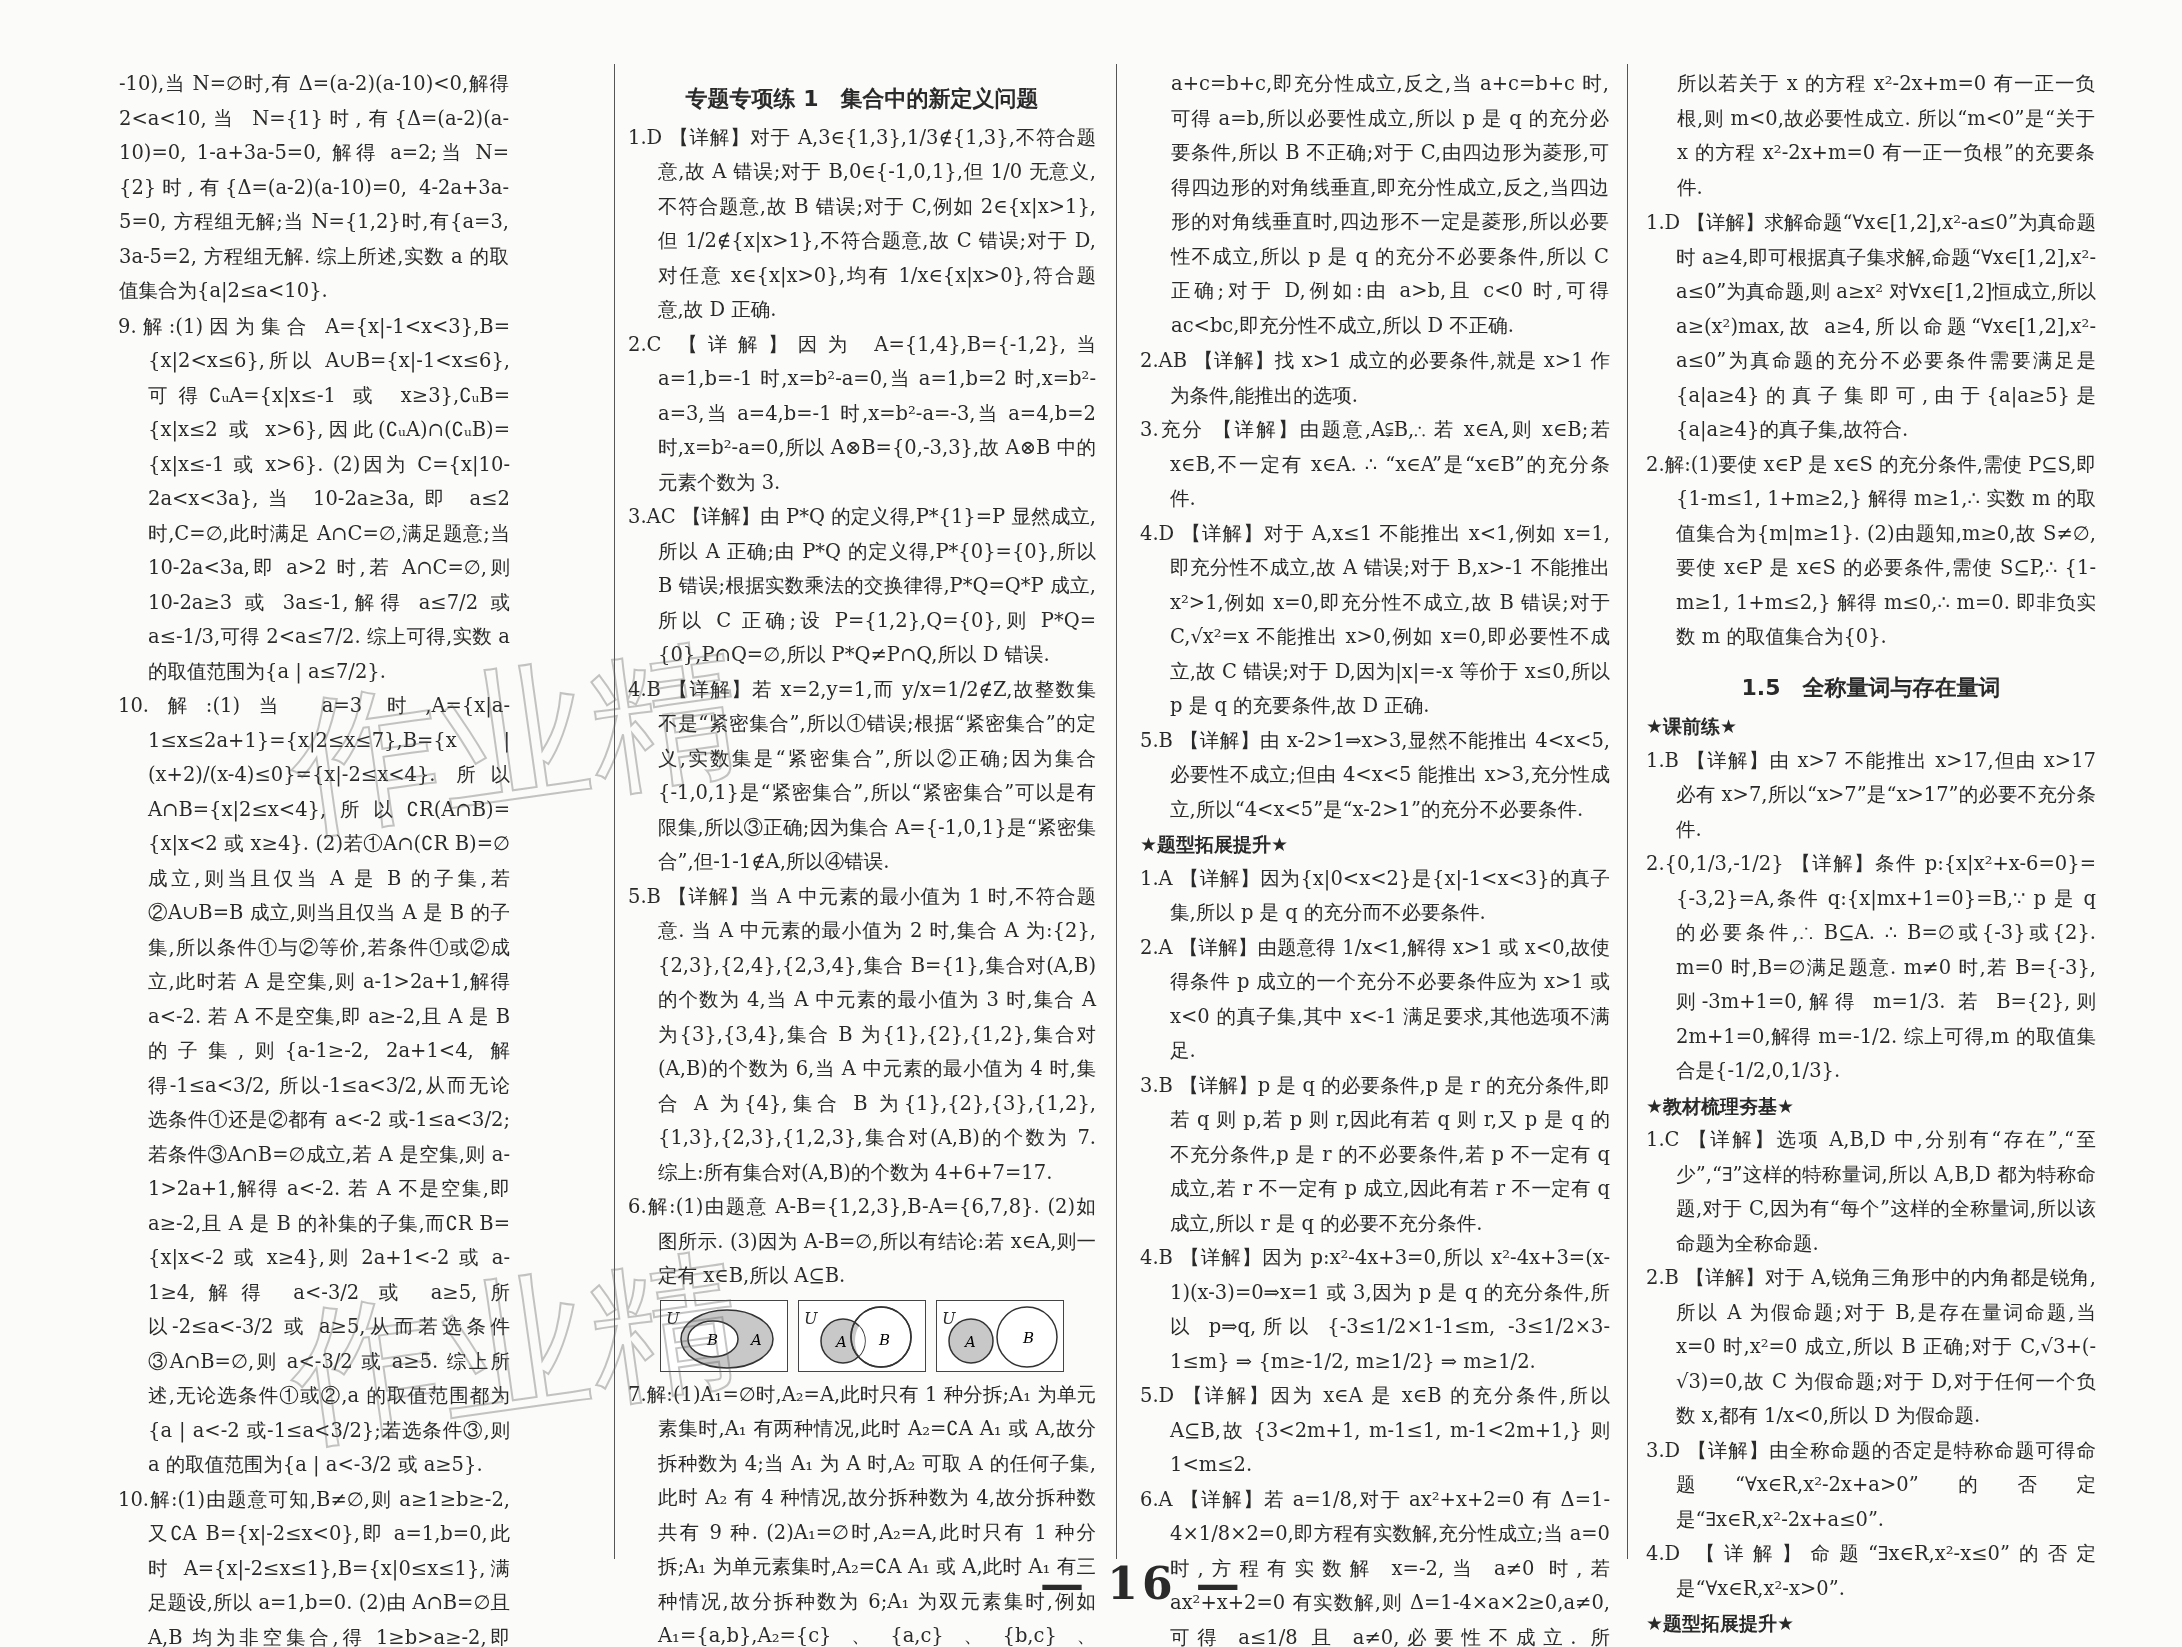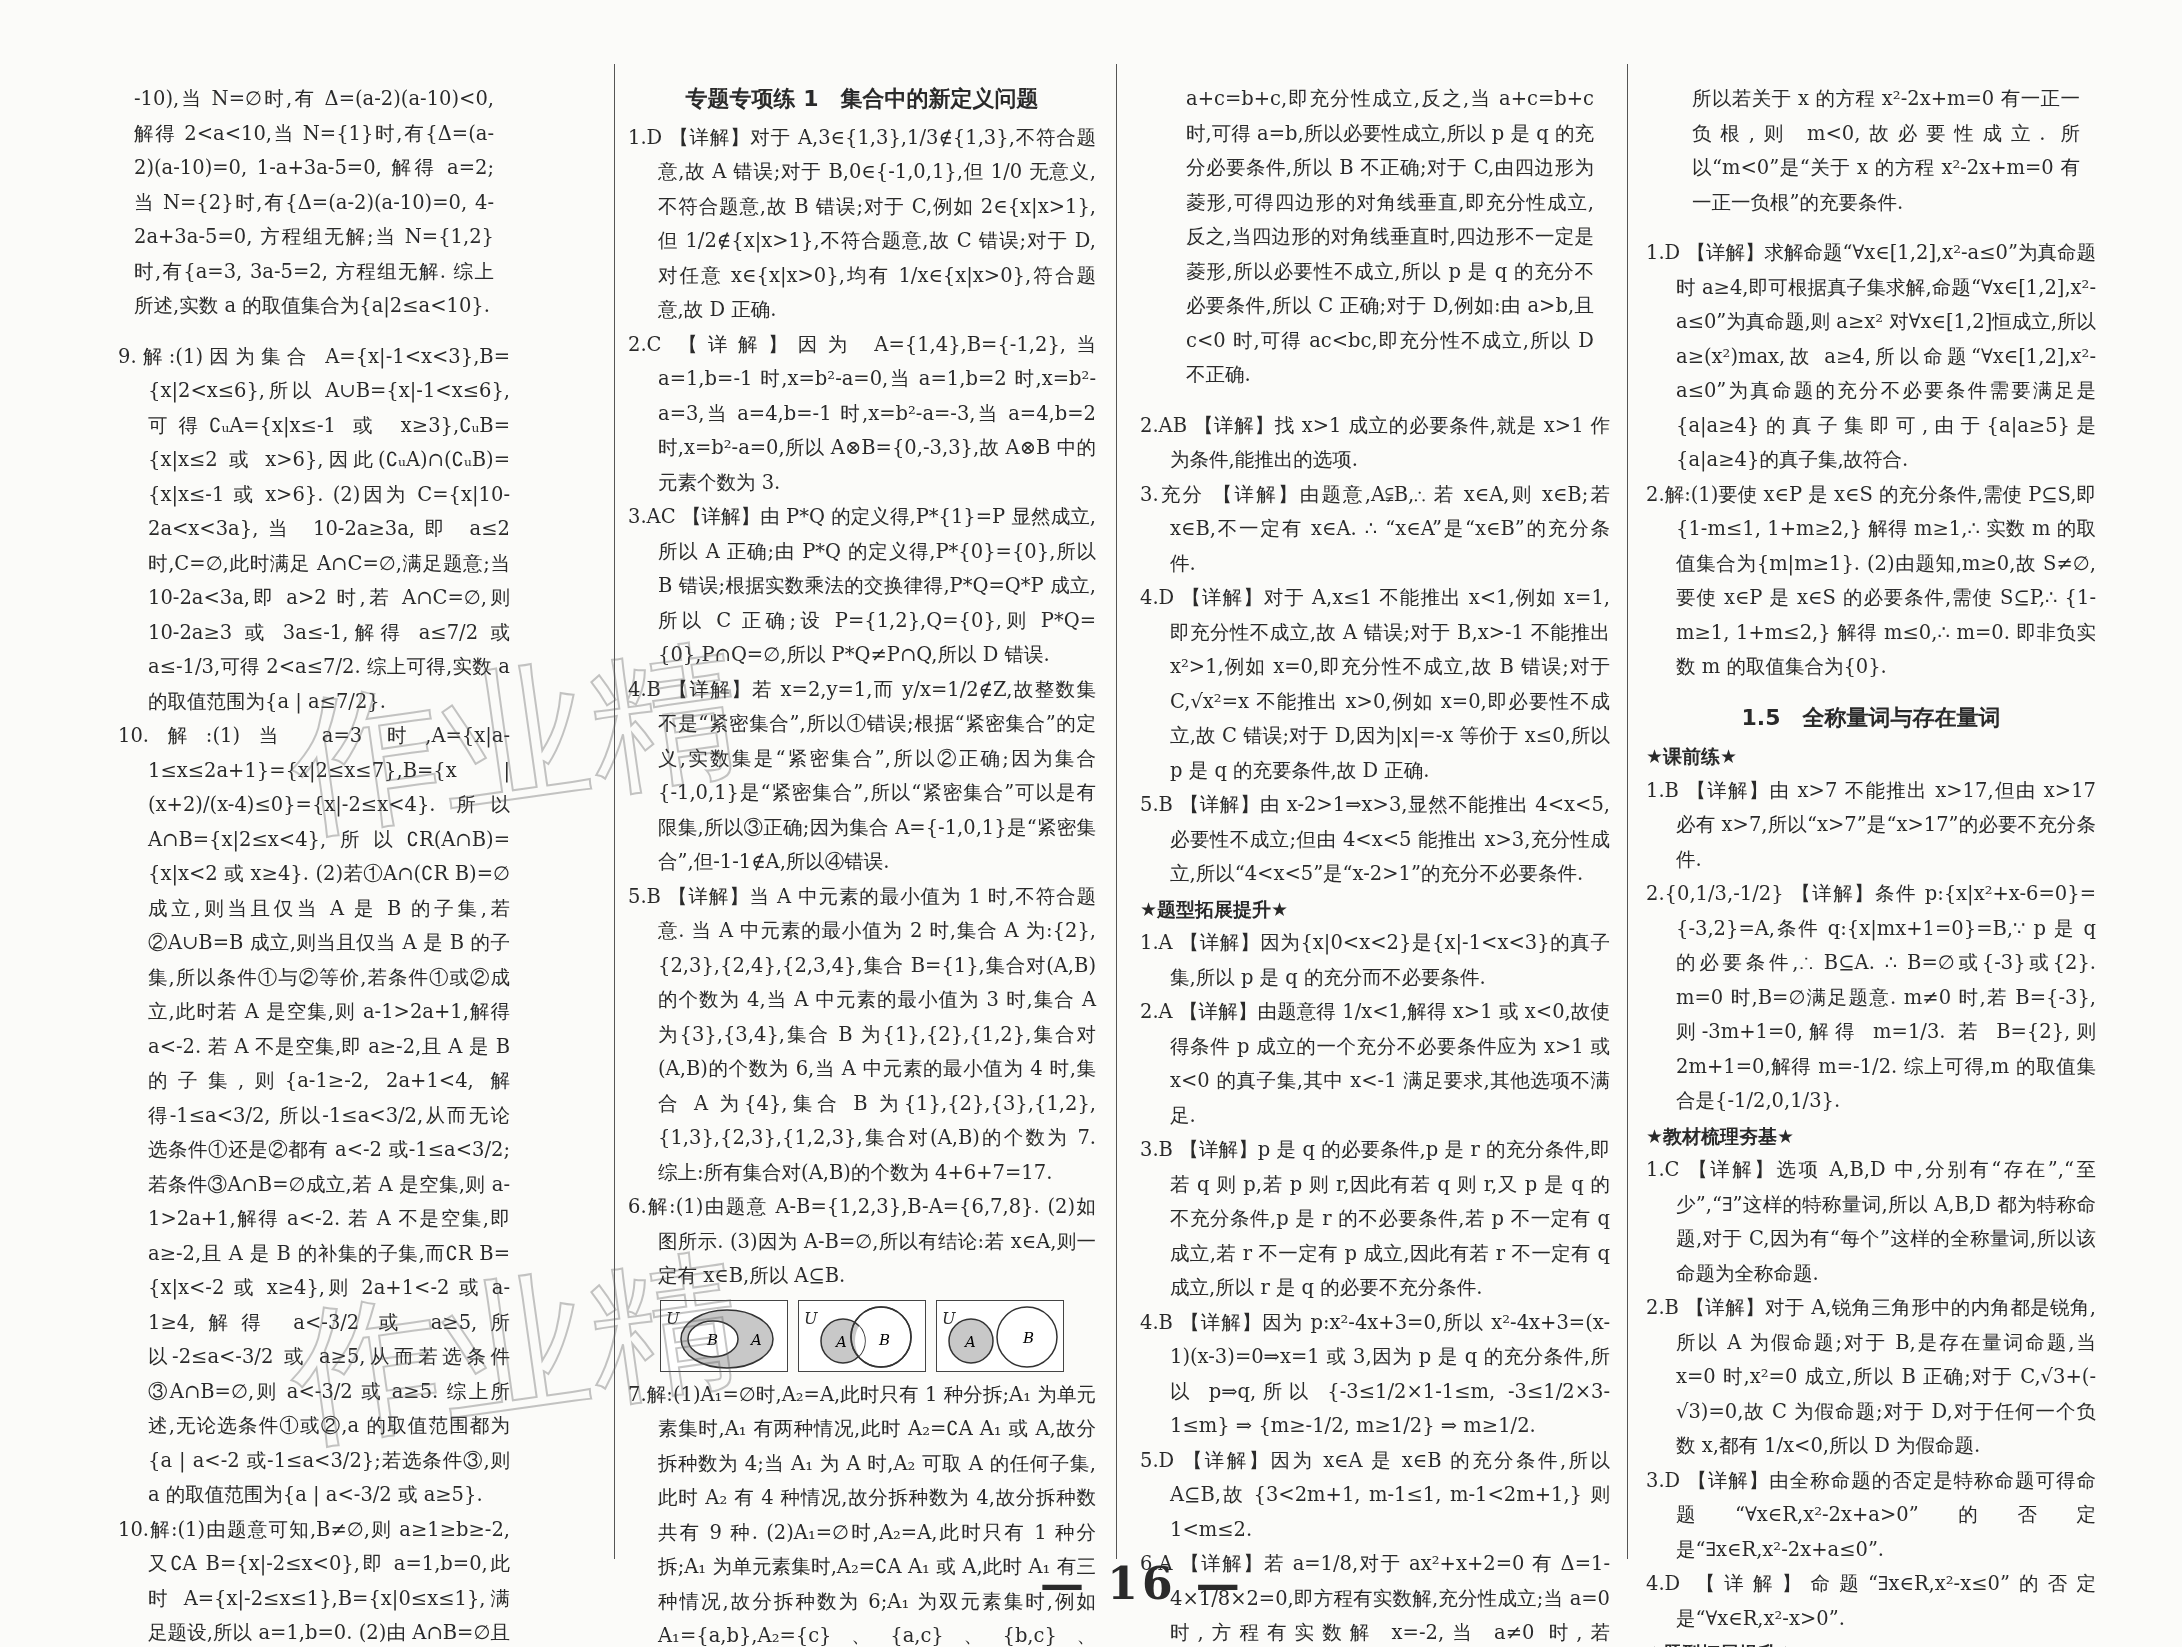--- a/index.html
+++ b/index.html
@@ -6,21 +6,21 @@
   body {
     width:2182px; height:1647px; background:#fbfbf9; position:relative; overflow:hidden;
     font-family: "DejaVu Serif", "Liberation Serif", serif; color:#2a2a2a;
   }
   .col { position:absolute; top:66px; font-size:19.5px; line-height:34.5px; }
   .col1 { left:118px; width:392px; }
   .col2 { left:628px; width:468px; }
   .col3 { left:1140px; width:470px; }
   .col4 { left:1646px; width:450px; }
   .divider { position:absolute; top:64px; width:1px; background:#555; }
-  .p { margin:16px; text-align:justify; }
+  .p { margin:1px; text-align:justify; }
   .item { margin:0; padding-left:30px; text-indent:-30px; text-align:justify; }
   .sec-title { font-family:"DejaVu Sans","Liberation Sans",sans-serif; font-weight:bold; text-align:center; font-size:22px; margin:16px 0 4px; }
   .star { font-family:"DejaVu Sans","Liberation Sans",sans-serif; font-weight:bold; font-size:19px; margin:0; }
   .venn-row { display:flex; gap:10px; justify-content:center; margin:6px 0 6px; }
   .venn { width:126px; height:70px; border:1.5px solid #444; position:relative; background:#fff; }
   .venn .u { position:absolute; left:5px; top:1px; font-style:italic; font-size:16px; }
   .pagenum { position:absolute; left:1040px; top:1558px; font-size:44px; font-weight:bold; letter-spacing:4px;text-align:right; }
   .watermark { position:absolute; font-family:"DejaVu Sans",sans-serif; font-size:150px; color:transparent;
     -webkit-text-stroke:2px rgba(90,90,90,0.35); transform:rotate(-8deg); pointer-events:none; }
 </style>

